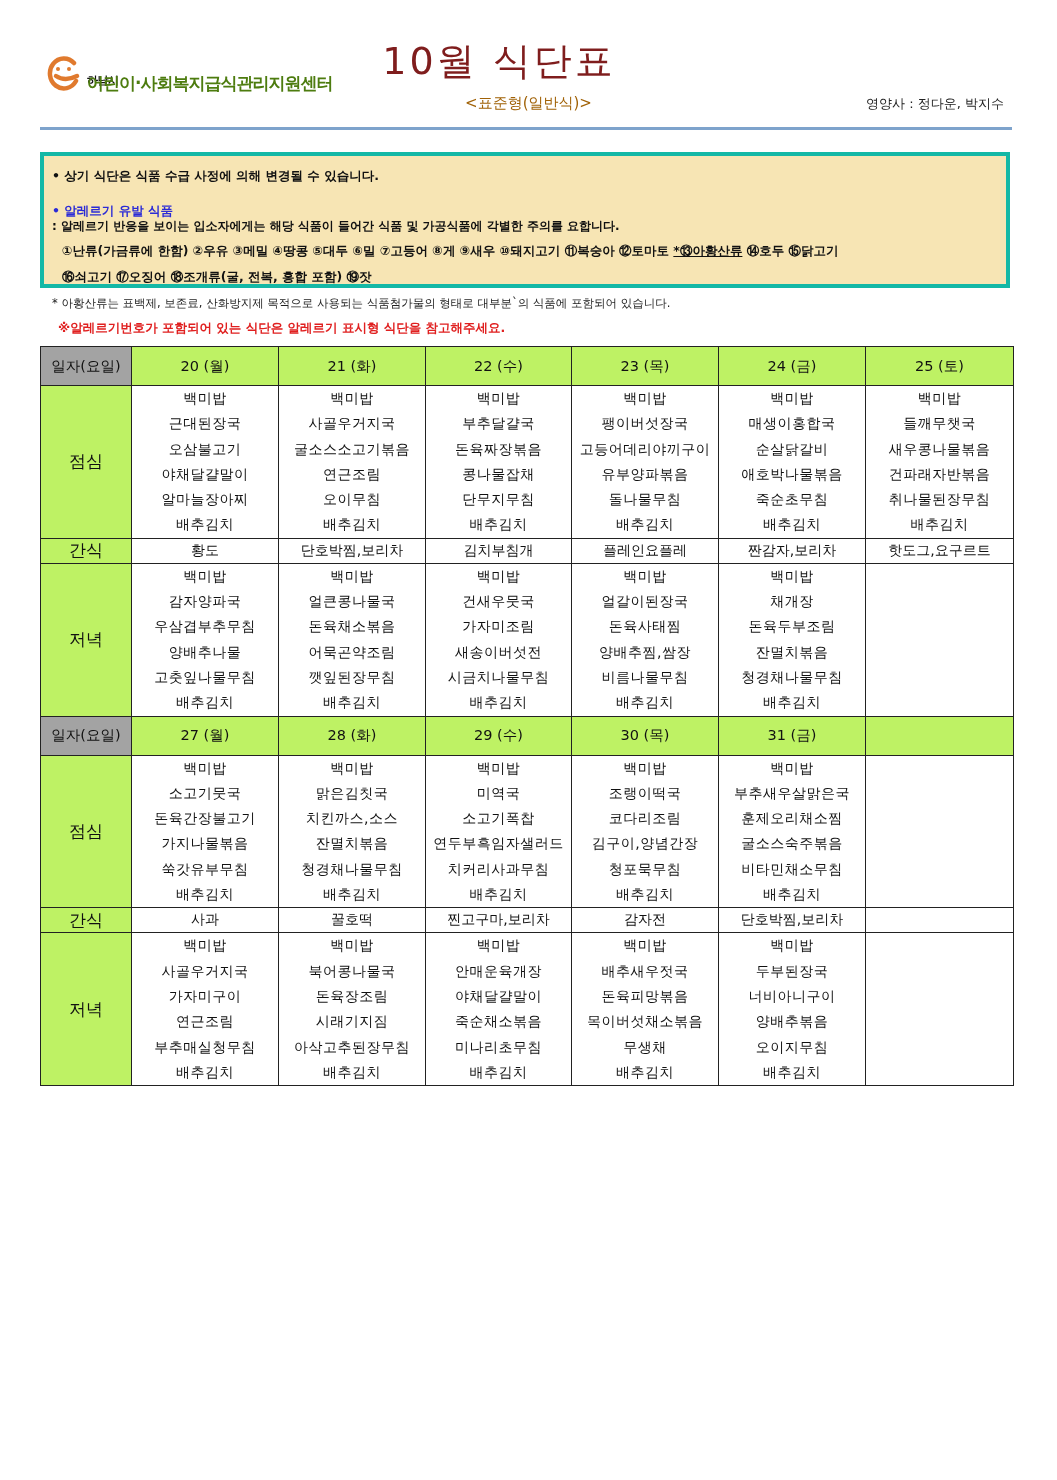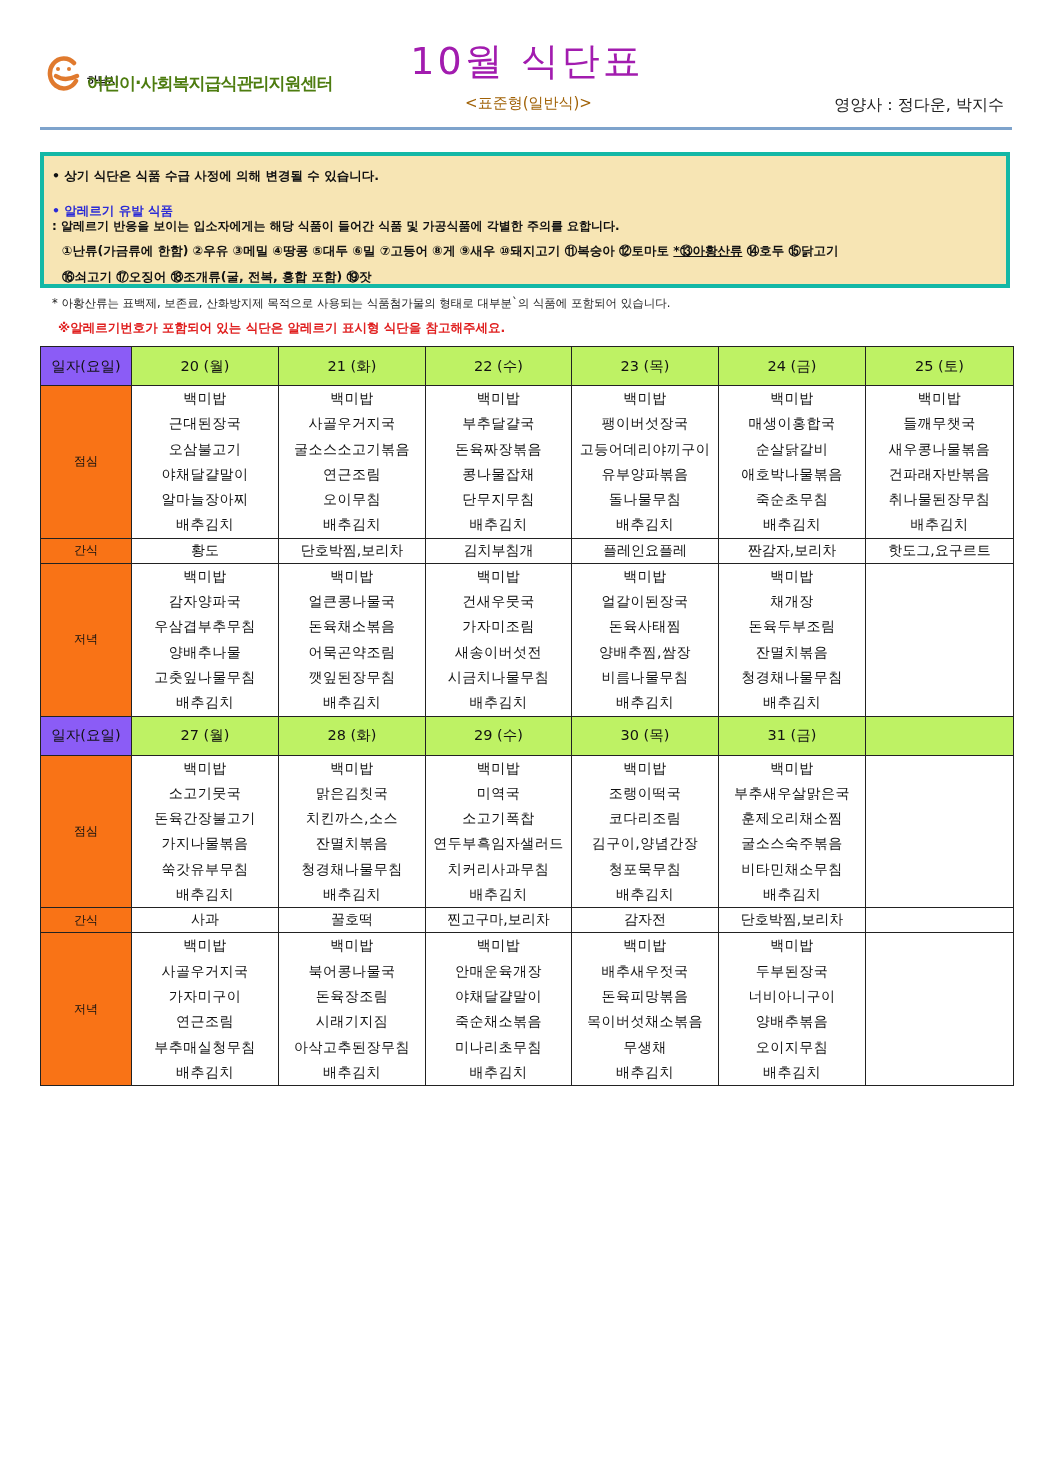--- a/index.html
+++ b/index.html
@@ -1,41 +1,41 @@
 <!DOCTYPE html>
 <html><head>
 <meta charset="utf-8">
 <style>
   html, body { margin:0; padding:0; background:#ffffff; }
   body { width:1057px; height:1480px; position:relative; font-family:"DejaVu Sans", sans-serif; color:#111; overflow:hidden; }
   .logo { position:absolute; left:47px; top:55px; width:290px; height:45px; }
   .logo-face { position:absolute; left:0; top:0; width:34px; height:38px; }
   .logo-city { position:absolute; left:40px; top:2px; font-size:11px; font-weight:bold; color:#111; letter-spacing:-0.5px;margin-top:16px; }
   .logo-name { position:absolute; left:40px; top:17px; font-size:17px; font-weight:bold; color:#4d7c0f; letter-spacing:-1px; white-space:nowrap; }
-  .title { position:absolute; left:0; width:998px; top:36px; text-align:center; font-size:38px; letter-spacing:3px; color:#a21caf;padding-left:28px; }
+  .title { position:absolute; left:0; width:998px; top:36px; text-align:center; font-size:38px; letter-spacing:3px; color:#7f1d1d; }
   .subtitle { position:absolute; left:0; width:1057px; top:94px; text-align:center; font-size:15px; color:#a16207; }
-  .nutritionist { position:absolute; right:53px; top:95px; font-size:16px; color:#222; }
+  .nutritionist { position:absolute; right:53px; top:95px; font-size:13px; color:#222; }
   .rule { position:absolute; left:40px; top:127px; width:972px; height:3px; background:#7ea3cc; }
 
   .notice { position:absolute; left:40px; top:152px; width:970px; height:136px; background:#f7e5b4; border:4px solid #14b8a6; font-size:12.5px; box-sizing:border-box; }
   .nline { position:absolute; left:8px; white-space:nowrap; }
   .n-bold { font-weight:bold; }
   .n-blue { color:#2b2bd6; font-weight:bold;margin-top:11px; }
   .n-red { color:#e02020; font-weight:bold; }
   .n-small { font-size:11.5px; color:#222; }
   .u { text-decoration:underline; }
 
   table.menu { position:absolute; left:40px; top:346px; border-collapse:collapse; table-layout:fixed; width:973px; font-size:14px; }
   table.menu td { border:1px solid #222; text-align:center; vertical-align:middle; padding:0; }
   .hdr td { background:#bef264; height:38px; font-size:14.5px; }
-  .lab { background:#f97316; font-size:12px; }
+  .lab { background:#bef264; font-size:17px; }
   .meal td.cell { height:150px; }
   .snack td { height:24px; }
   .dish { line-height:25.3px; white-space:nowrap; font-size:14px; letter-spacing:0.5px; }
-  .hdr .lab { background:#8b5cf6; }
+  .hdr .lab { background:#a3a3a3; }
   .week-gap td { border-top:2px solid #555; }
 </style>
 </head>
 <body>
 
 <div class="logo">
   <svg class="logo-face" viewBox="0 0 34 38">
     <path d="M27 8 A14 15 0 1 0 29 26" fill="none" stroke="#e07a2e" stroke-width="4.5" stroke-linecap="round"></path>
     <path d="M9 21 Q18 27 30 21" fill="none" stroke="#e07a2e" stroke-width="4.5" stroke-linecap="round"></path>
     <circle cx="11" cy="14" r="2" fill="#e07a2e"></circle>

